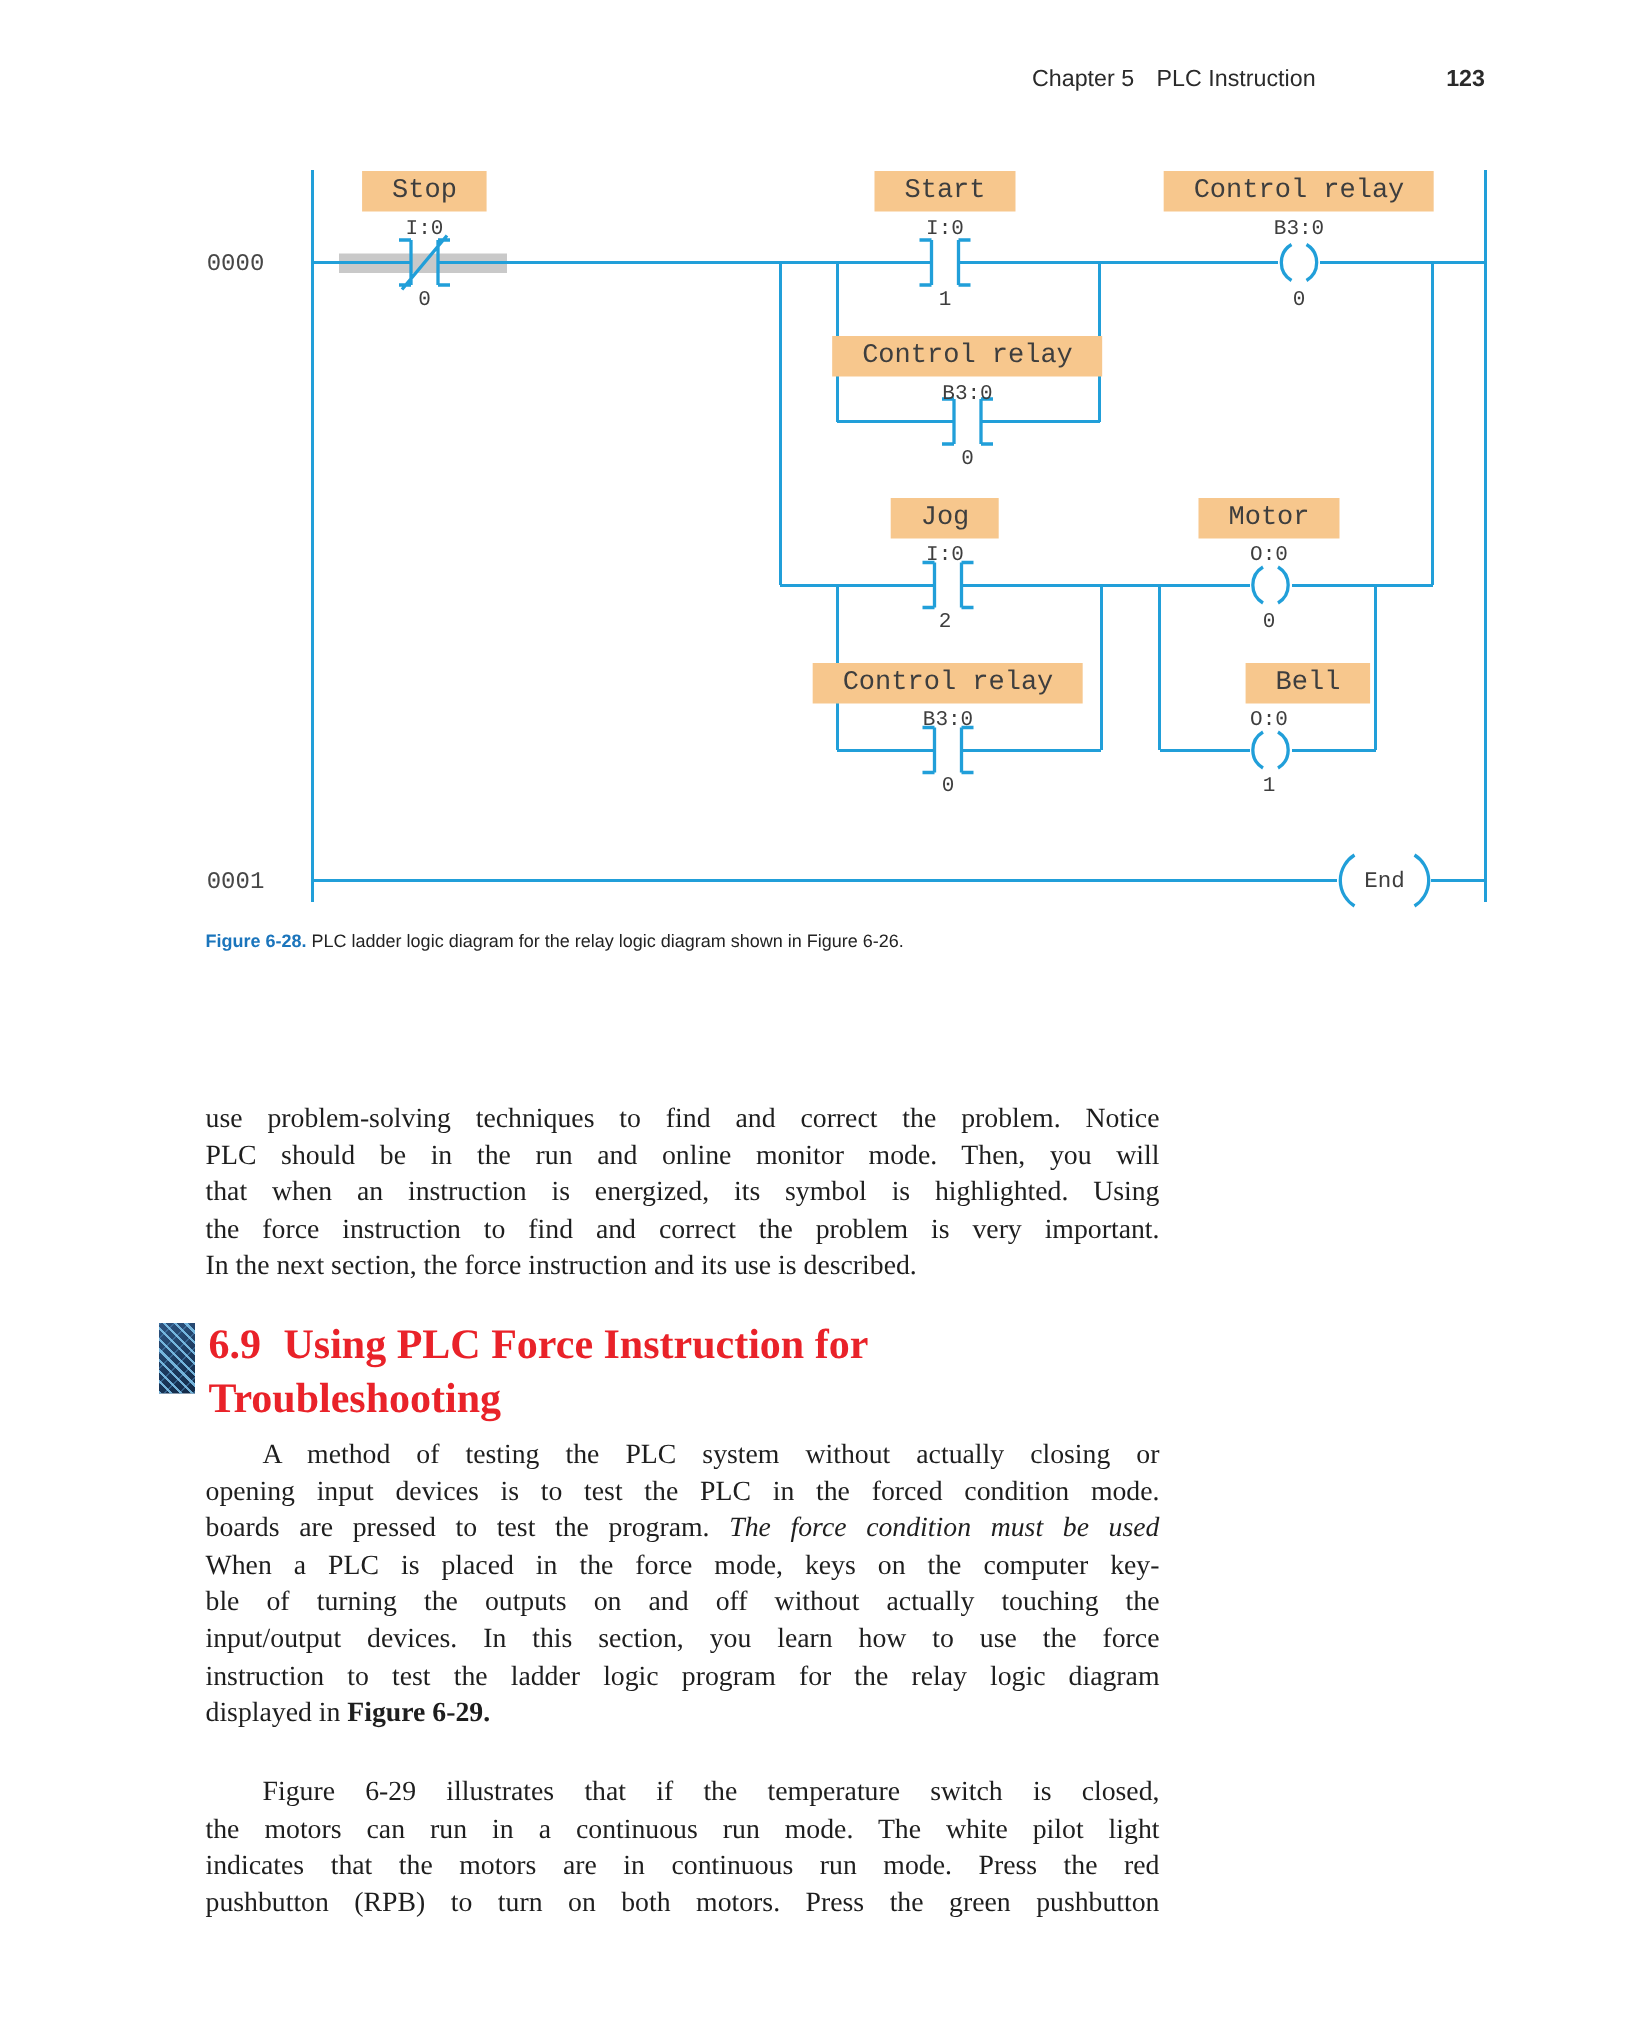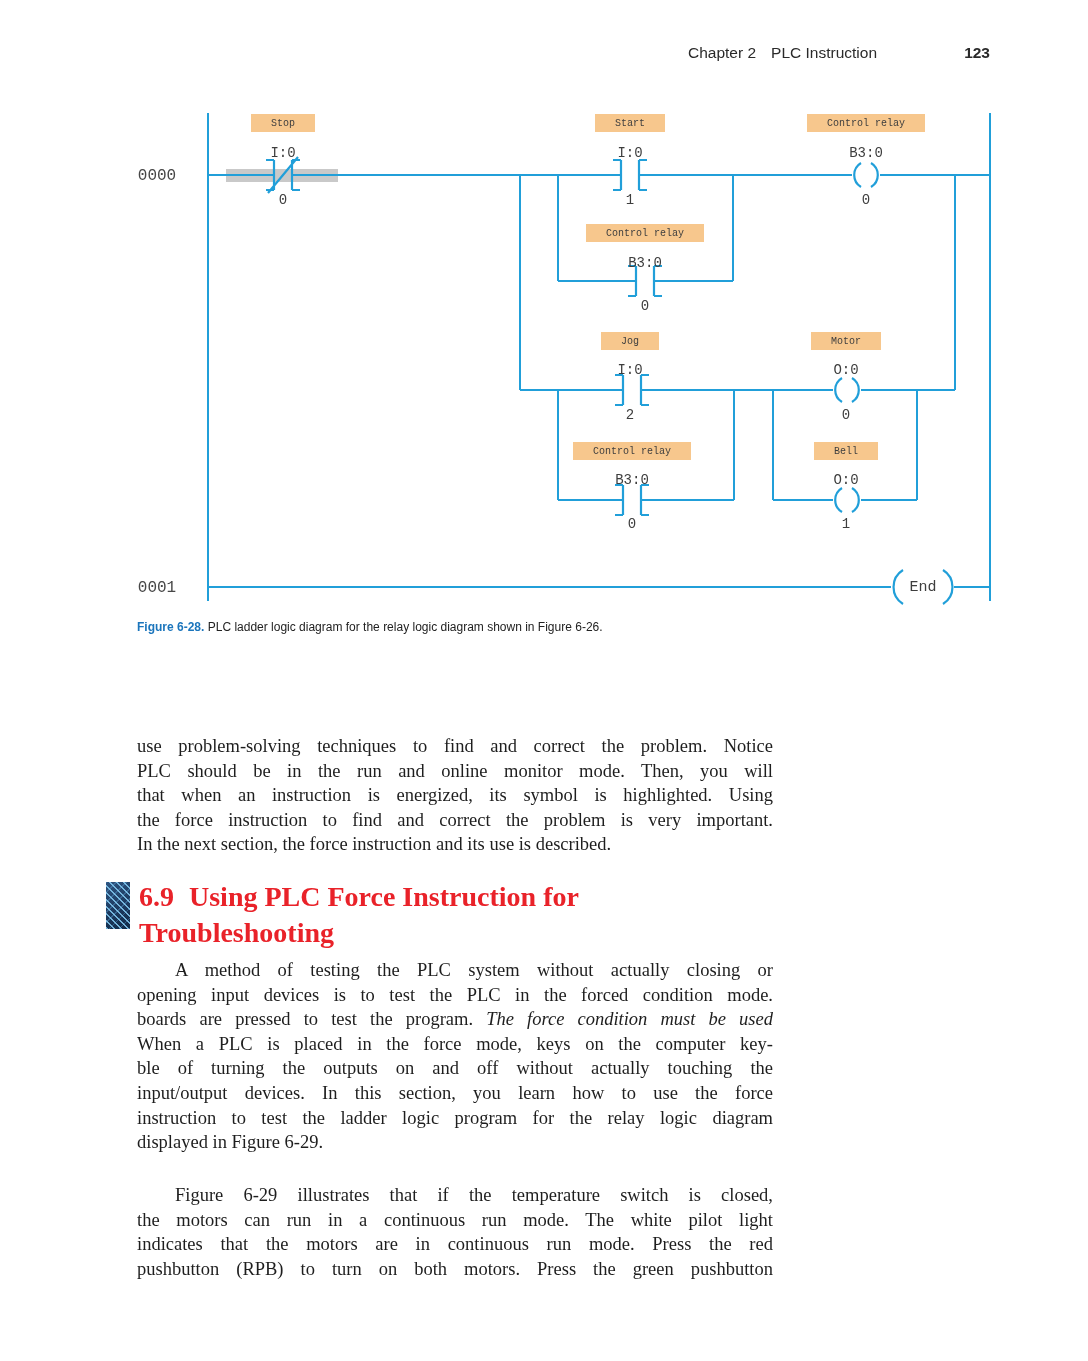--- a/index.html
+++ b/index.html
@@ -22,56 +22,56 @@
   .running-head .rh-title{margin-left:15px;}
   .running-head .rh-page{margin-left:auto;font-weight:bold;}
 
   
   .ladder-svg{position:absolute;left:0;top:0;}
   .w path{stroke:var(--blue);stroke-width:2;fill:none;shape-rendering:crispEdges;}
   .sym path{stroke:var(--blue);stroke-width:2.2;fill:none;}
   .ladder-text{position:absolute;left:0;top:0;width:1088px;height:660px;
                font-family:"Liberation Mono",monospace;color:var(--ink);}
   .lbl{position:absolute;transform:translateX(-50%);background:var(--label-bg);
-       font-size:10px;line-height:1.1;padding:4px 20px 3px;white-space:nowrap;}
+       font-size:18px;line-height:1.1;padding:4px 20px 3px;white-space:nowrap;}
   .addr,.bit{position:absolute;transform:translateX(-50%);font-size:14px;line-height:1;white-space:nowrap;}
   .rungnum{position:absolute;transform:translateX(-50%);font-size:16px;line-height:1;color:#474747;}
   .endtxt{position:absolute;transform:translateX(-50%);font-size:15px;line-height:1;color:var(--ink);}
 
   
   .caption{position:absolute;left:137px;top:620px;width:760px;
            font-family:Liberation Sans, sans-serif;font-size:12px;color:#222;}
   .caption .cap-label{color:var(--cap-blue);font-weight:bold;}
 
   
   .para{position:absolute;left:137px;width:636px;font-size:18.5px;line-height:24.6px;}
   .txt-line{text-align:justify;text-align-last:justify;}
   .para:not(.keep-last) .txt-line:last-child{text-align-last:left;}
   .indent-first .txt-line:first-child{text-indent:38px;}
   .it{font-style:italic;}
-  .bd{font-weight:normal;}
+  .bd{font-weight:bold;}
 
   
   .section-heading{position:absolute;left:106px;top:879px;font-family:Liberation Serif, serif;
                    font-weight:bold;color:var(--red);font-size:28px;line-height:36px;}
   .sh-icon{position:absolute;left:0;top:3px;width:24px;height:47px;
            background:
              repeating-linear-gradient(45deg, rgba(130,200,240,0.85) 0 1.5px, transparent 1.5px 5px),
              repeating-linear-gradient(135deg, rgba(80,140,190,0.5) 0 1px, transparent 1px 7px),
              linear-gradient(150deg,#2E5480 0%, var(--navy) 55%, #122A47 100%);}
   .sh-text{margin-left:33px;}
   .sh-num{margin-right:15px;}
 </style>
 </head>
 <body>
 
 <div class="page">
 
   <div class="running-head">
-    <span>Chapter 2</span>
+    <span>Chapter 5</span>
     <span class="rh-title">PLC Instruction</span>
     <span class="rh-page">123</span>
   </div>
 
   <svg class="ladder-svg" width="1088" height="660" viewBox="0 0 1088 660">
     <rect x="226" y="169" width="112" height="13" fill="var(--hl)"></rect>
     <g class="w">
       <path d="M208 113 V601"></path>
       <path d="M990 113 V601"></path>
       <path d="M208 175 H274 M292 175 H621 M639 175 H852 M880 175 H990"></path>
@@ -121,21 +121,21 @@
     <div class="bit" style="left:630px;top:408px">2</div>
 
     <div class="lbl" style="left:846px;top:332px">Motor</div>
     <div class="addr" style="left:846px;top:363px">O:0</div>
     <div class="bit" style="left:846px;top:408px">0</div>
 
     <div class="lbl" style="left:632px;top:442px">Control relay</div>
     <div class="addr" style="left:632px;top:473px">B3:0</div>
     <div class="bit" style="left:632px;top:517px">0</div>
 
-    <div class="lbl" style="left:846px;top:442px">Bell</div>
+    <div class="lbl" style="left:872px;top:442px">Bell</div>
     <div class="addr" style="left:846px;top:473px">O:0</div>
     <div class="bit" style="left:846px;top:517px">1</div>
 
     <div class="endtxt" style="left:923px;top:580px">End</div>
   </div>
 
   <div class="caption">
     <span class="cap-label">Figure 6-28.</span>
     <span>PLC ladder logic diagram for the relay logic diagram shown in Figure 6-26.</span>
   </div>

